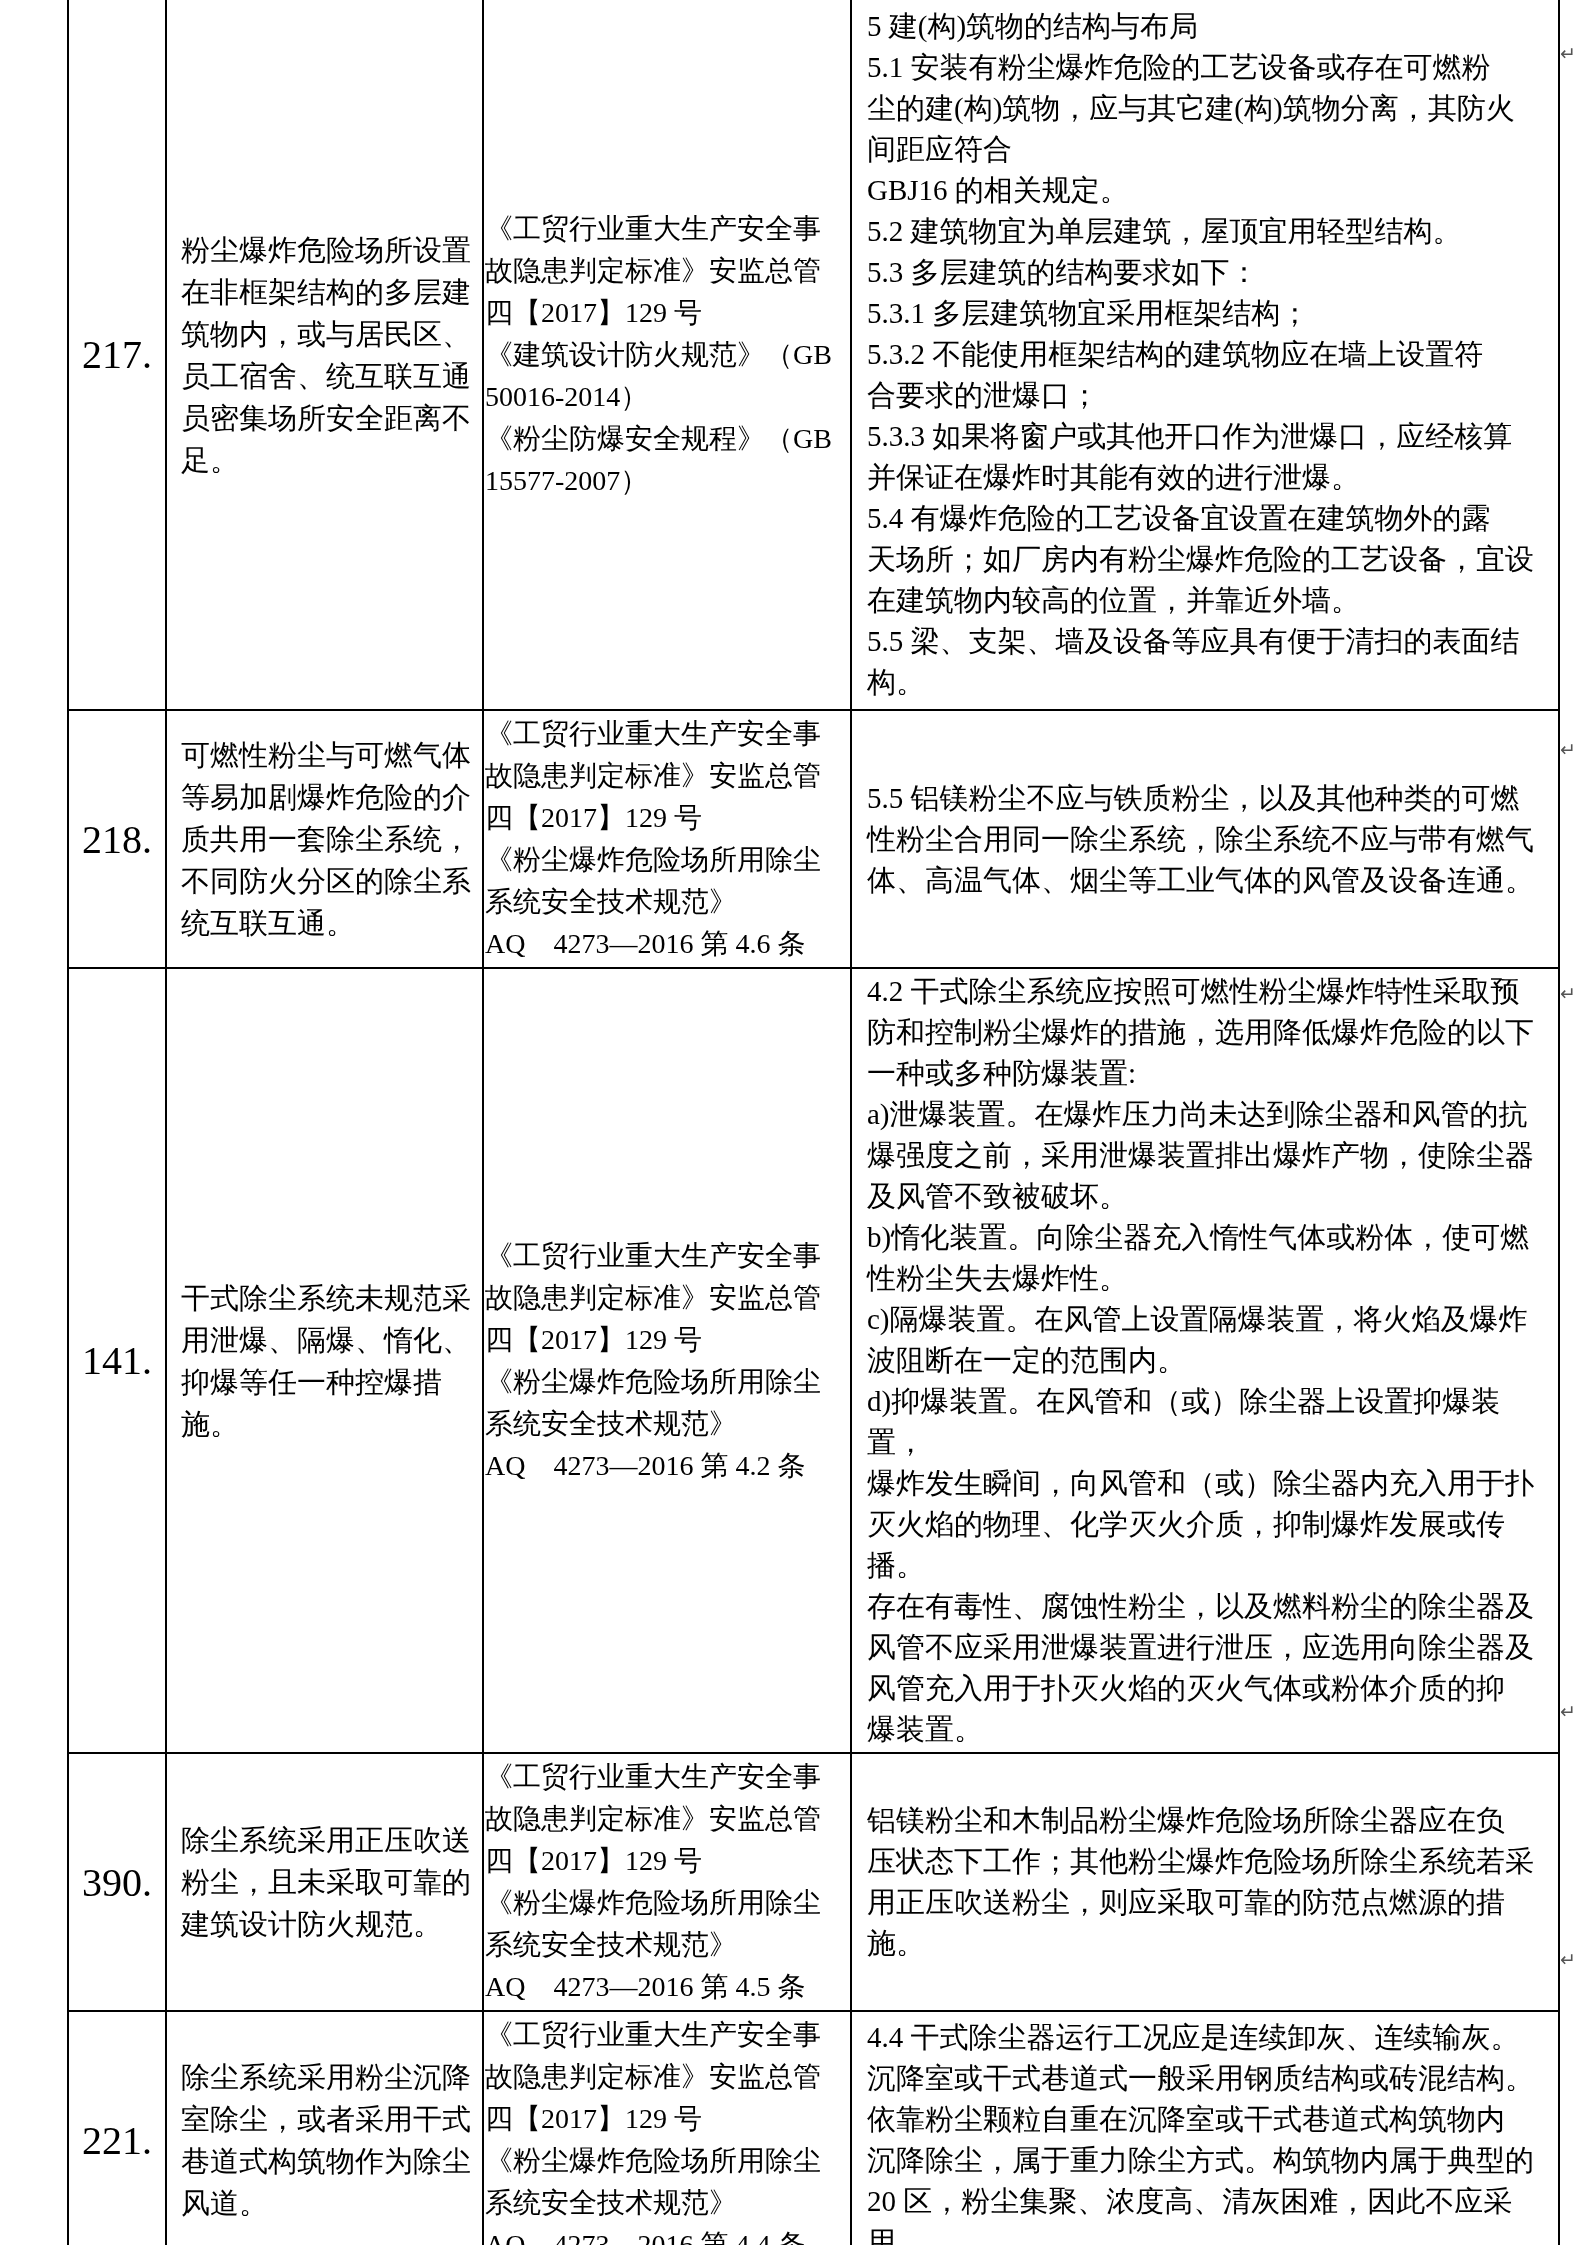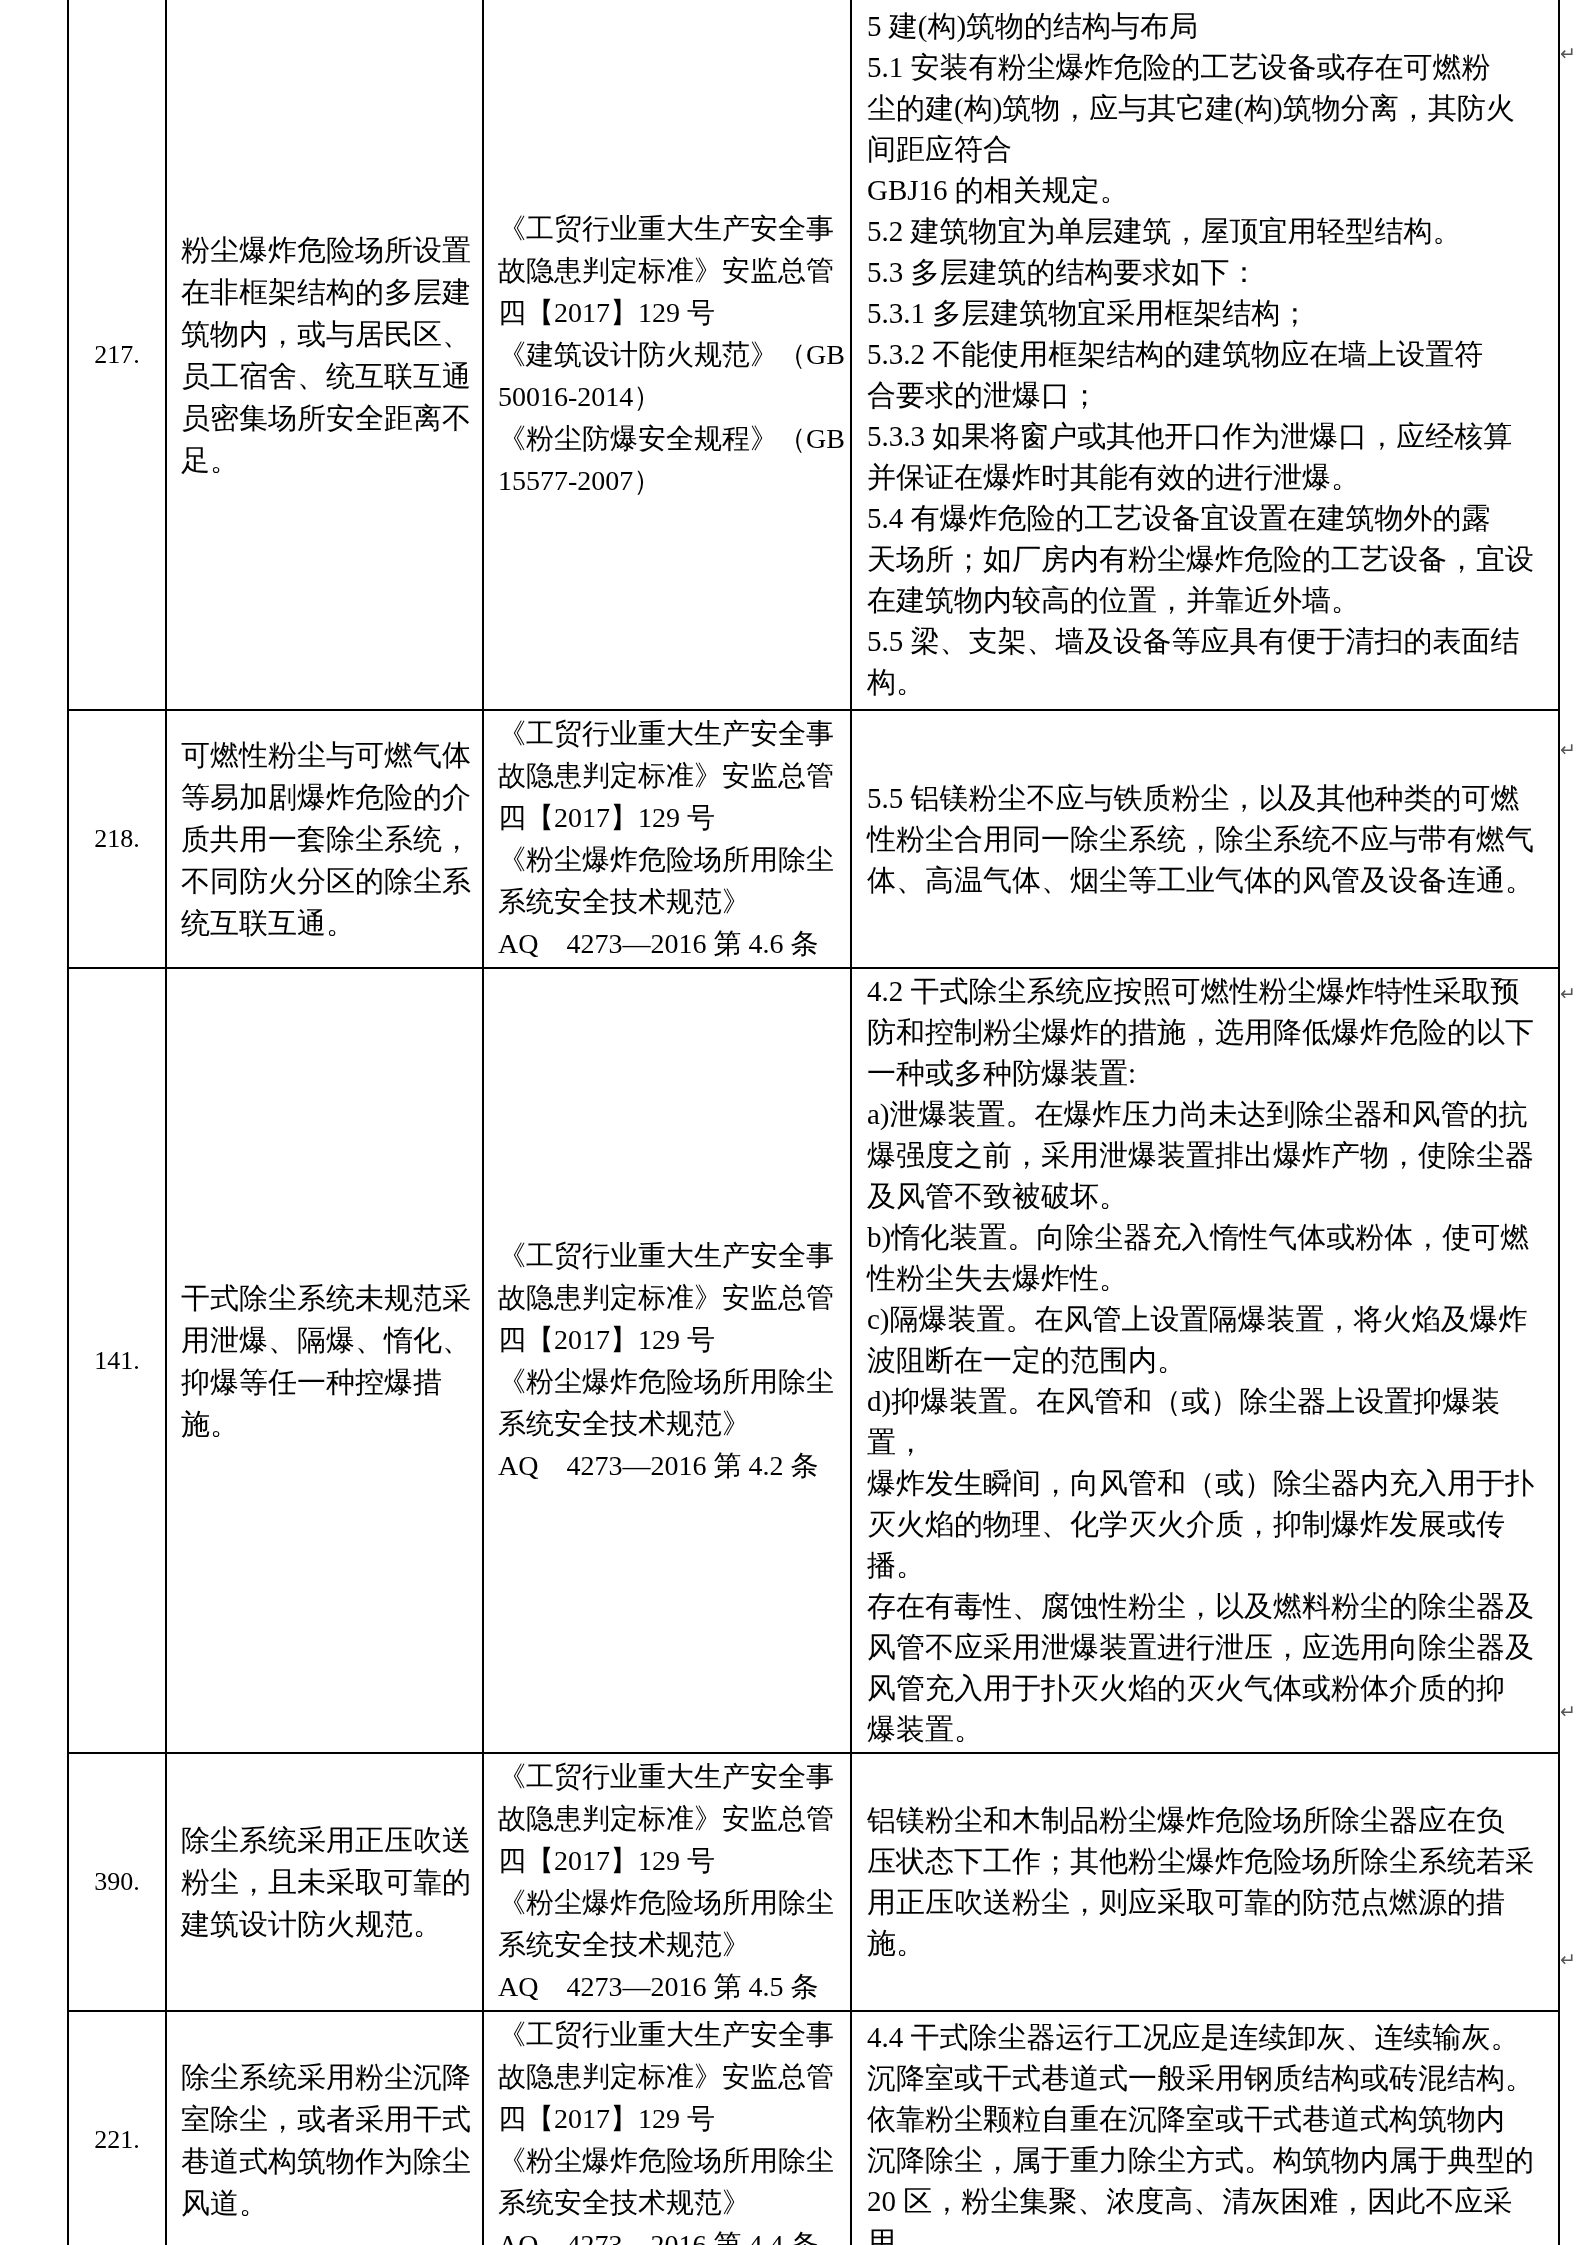--- a/index.html
+++ b/index.html
@@ -38,32 +38,32 @@
   .doc-table col.w-detail { width: 708px; }
 
   .doc-table tr:nth-child(1) { height: 710px; }
   .doc-table tr:nth-child(2) { height: 252px; }
   .doc-table tr:nth-child(3) { height: 703px; }
   .doc-table tr:nth-child(4) { height: 252px; }
   .doc-table tr:nth-child(5) { height: 236px; }
 
   td.c-num {
     text-align: center;
-    font-size: 26px;
+    font-size: 40px;
   }
   td.c-desc {
     font-size: 29px;
     line-height: 42px;
     padding: 0 6px 0 14px;
     white-space: pre-line;
   }
   td.c-basis {
     font-size: 28px;
     line-height: 42px;
-    padding: 2px 4px 2px 14px;
+    padding: 2px 4px 2px 1px;
     white-space: pre-line;
   }
   td.c-detail {
     font-size: 29px;
     line-height: 41px;
     padding: 2px 8px 2px 15px;
     white-space: pre-line;
   }
   .line-break-mark {
     position: absolute;

